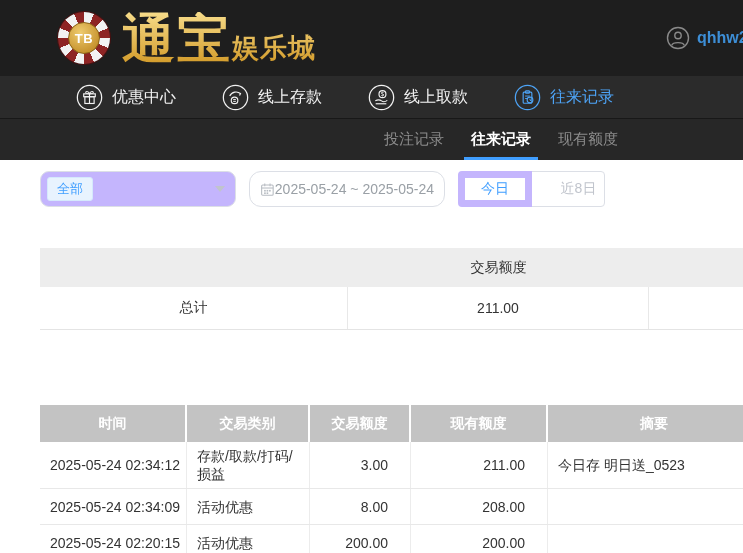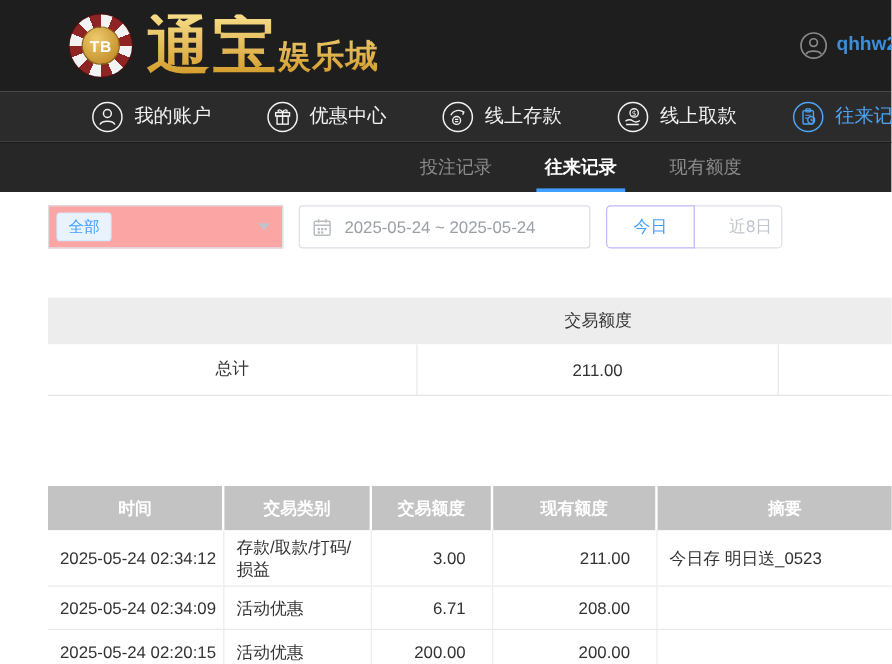--- a/index.html
+++ b/index.html
@@ -32,48 +32,48 @@
   
   .main-nav { height:42px; background:#2b2b2b; display:flex; align-items:center;
     padding-left:76px; gap:46px; }
   .nav-item { display:flex; align-items:center; gap:9px; color:#f2f2f2;
     font-size:16px; white-space:nowrap; cursor:pointer; flex:0 0 auto; }
   .nav-item.active { color:#4da3f5; }
   .nav-item svg { display:block; }
 
   
   .sub-nav { height:42px; background:#272727; border-top:1px solid #181818;
-    display:flex; align-items:stretch; justify-content:flex-end; padding-right:118px; gap:30px; }
+    display:flex; align-items:stretch; justify-content:flex-end; padding-right:118px; gap:13px; }
   .tab { display:flex; align-items:center; padding:0 7px; font-size:15px;
     color:#8c8c8c; position:relative; cursor:pointer; }
   .tab.active { color:#ffffff; font-weight:bold; }
   .tab.active::after { content:""; position:absolute; left:0; right:0; bottom:0;
     height:3px; background:#409eff; }
 
   
   .content { padding-left:40px; }
 
   .filter-row { margin-top:11px; display:flex; align-items:center; gap:13px; }
   .select-box { position:relative; width:196px; height:36px; border:1px solid #dcdfe6;
-    border-radius:0; background:#fca5a5; display:flex; align-items:center; padding:0 18px 0 6px; }
+    border-radius:9px; background:#c4b5fd; display:flex; align-items:center; padding:0 18px 0 6px; }
   .select-tag { background:#e8f3fe; border:1px solid #d5e9fc; color:#409eff;
     font-size:13px; padding:2px 9px; border-radius:3px; }
   .select-caret { position:absolute; right:10px; top:50%; transform:translateY(-50%);
     width:0; height:0; border-left:5px solid transparent; border-right:5px solid transparent;
     border-top:6px solid #c0c4cc; }
-  .date-box { width:243px; height:36px; border:1px solid #dcdfe6; border-radius:3px;
-    background:#fff; display:flex; align-items:center; gap:10px; padding:0 10px; }
+  .date-box { width:196px; height:36px; border:1px solid #dcdfe6; border-radius:12px;
+    background:#fff; display:flex; align-items:center; gap:0; padding:0 10px; }
   .date-text { color:#9aa0a6; font-size:14px; white-space:nowrap; }
   .btn-group { display:flex; }
   .range-btn { width:74px; height:36px; background:#fff; border:1px solid #dcdfe6;
     color:#c0c4cc; font-size:14px; display:flex; align-items:center; justify-content:center;
     cursor:pointer; margin-left:-1px; }
   .range-btn:first-child { margin-left:0; border-radius:4px 0 0 4px; }
   .range-btn:last-child { border-radius:0 4px 4px 0;padding-left:21px; }
-  .range-btn.active { border:1px solid #c4b5fd; color:#409eff; position:relative; z-index:2; }
+  .range-btn.active { border:7px solid #c4b5fd; color:#409eff; position:relative; z-index:2; }
 
   
   .s-table { margin-top:41px; width:720px; font-size:14px; color:#333; }
   .s-head { display:grid; grid-template-columns:308px 301px 111px; background:#ededed;
     height:39px; align-items:center; }
   .s-row { display:grid; grid-template-columns:308px 301px 111px; height:43px;
     align-items:center; border-bottom:1px solid #e4e4e4; background:#fff; }
   .s-cell { text-align:center; height:100%; display:flex; align-items:center;
     justify-content:center; }
   .s-row .s-cell.c1, .s-row .s-cell.c2 { border-right:1px solid #e8e8e8; }
@@ -113,28 +113,20 @@
       <path d="M5.8 19.2c1-3.4 11.4-3.4 12.4 0" fill="none" stroke="#8a8a8a" stroke-width="1.4"></path>
     </svg>
     <span class="user-name">qhhw2</span>
   </div>
 </div>
 
 <div class="main-nav">
   <div class="nav-item">
     <svg width="27" height="27" viewBox="0 0 28 28">
       <circle cx="14" cy="14" r="12.6" fill="none" stroke="#f2f2f2" stroke-width="1.3"></circle>
-      <circle cx="14" cy="11" r="3.4" fill="none" stroke="#f2f2f2" stroke-width="1.3"></circle>
-      <path d="M7.6 20.6c1.2-4 11.6-4 12.8 0" fill="none" stroke="#f2f2f2" stroke-width="1.3"></path>
-    </svg>
-    <span>我的账户</span>
-  </div>
-  <div class="nav-item">
-    <svg width="27" height="27" viewBox="0 0 28 28">
-      <circle cx="14" cy="14" r="12.6" fill="none" stroke="#f2f2f2" stroke-width="1.3"></circle>
       <rect x="8" y="10.2" width="12" height="3" fill="none" stroke="#f2f2f2" stroke-width="1.2"></rect>
       <rect x="9.2" y="13.2" width="9.6" height="7" fill="none" stroke="#f2f2f2" stroke-width="1.2"></rect>
       <line x1="14" y1="10.2" x2="14" y2="20.2" stroke="#f2f2f2" stroke-width="1.2"></line>
       <path d="M14 10c-1.2-3-4.6-2.6-3.8-.8.5 1.1 2.4.9 3.8.8zm0 0c1.2-3 4.6-2.6 3.8-.8-.5 1.1-2.4.9-3.8.8z" fill="none" stroke="#f2f2f2" stroke-width="1.1"></path>
     </svg>
     <span>优惠中心</span>
   </div>
   <div class="nav-item">
     <svg width="27" height="27" viewBox="0 0 28 28">
       <circle cx="14" cy="14" r="12.6" fill="none" stroke="#f2f2f2" stroke-width="1.3"></circle>
@@ -234,21 +226,21 @@
     <div class="r-row">
       <div class="r-cell txt">2025-05-24 02:34:12</div>
       <div class="r-cell txt">存款/取款/打码/损益</div>
       <div class="r-cell num">3.00</div>
       <div class="r-cell num">211.00</div>
       <div class="r-cell txt">今日存 明日送_0523</div>
     </div>
     <div class="r-row">
       <div class="r-cell txt">2025-05-24 02:34:09</div>
       <div class="r-cell txt">活动优惠</div>
-      <div class="r-cell num">6.71</div>
+      <div class="r-cell num">8.00</div>
       <div class="r-cell num">208.00</div>
       <div class="r-cell txt"></div>
     </div>
     <div class="r-row">
       <div class="r-cell txt">2025-05-24 02:20:15</div>
       <div class="r-cell txt">活动优惠</div>
       <div class="r-cell num">200.00</div>
       <div class="r-cell num">200.00</div>
       <div class="r-cell txt"></div>
     </div>

